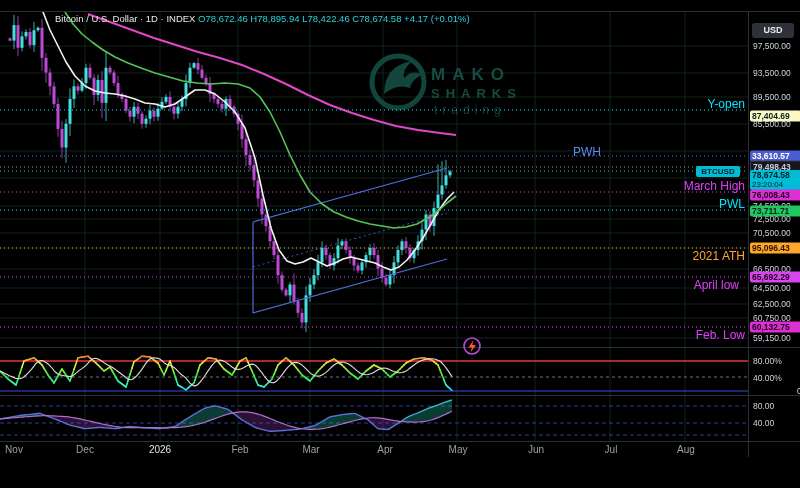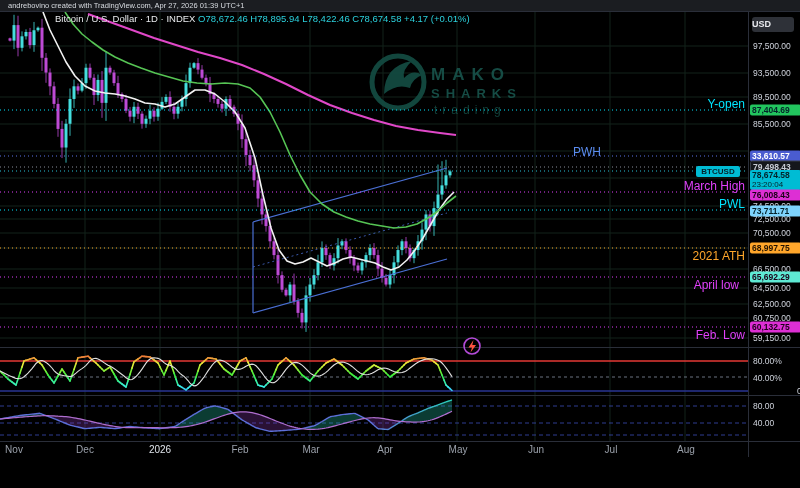--- a/index.html
+++ b/index.html
@@ -5,22 +5,22 @@
   html,body{margin:0;padding:0;background:#000;}
   .stage{position:relative;width:800px;height:488px;background:#000;overflow:hidden;
          font-family:"Liberation Sans", sans-serif;}
   #chart{position:absolute;left:0;top:0;}
   .topbar{position:absolute;left:0;top:0;width:800px;height:11px;background:#1b1d21;
           color:#d7dbe0;font-size:7.5px;line-height:11px;padding-left:8px;box-sizing:border-box;
           white-space:nowrap;z-index:5;}
   .ticker{position:absolute;left:26px;top:13px;font-size:9.5px;color:#e8eaed;white-space:nowrap;z-index:4;}
   .ticker .ohlc{color:#2bd0dc;}
   .ticker .sym{color:#e8eaed;padding-left:29px;}
-  .usd-btn{position:absolute;left:752px;top:17px;width:42px;height:15px;background:#2e3138;
-           border-radius:3px;color:#e8e9ed;font-size:9px;font-weight:bold;text-align:left;
+  .usd-btn{position:absolute;left:752px;top:23px;width:42px;height:15px;background:#2e3138;
+           border-radius:3px;color:#e8e9ed;font-size:9px;font-weight:bold;text-align:center;
            line-height:15px;z-index:6;}
   .tick{position:absolute;left:753px;color:#cfd3dc;font-size:8.5px;transform:translateY(-50%);z-index:3;}
   .badge{position:absolute;left:750px;width:47px;font-size:8.5px;font-weight:bold;border-radius:2px;
          padding:1px 2px;transform:translateY(-50%);z-index:4;line-height:9px;}
   .badge .sub{font-weight:normal;font-size:8px;}
   .linelabel{position:absolute;font-size:12px;transform:translateY(-50%);z-index:3;white-space:nowrap;}
   .month{position:absolute;top:444px;color:#9aa0aa;font-size:10px;transform:translateX(-50%);z-index:3;}
   .btcusd-badge{position:absolute;left:696px;top:166px;width:44px;height:11px;background:#00bcd4;
                 color:#04222a;font-size:8px;font-weight:bold;text-align:center;line-height:11px;
                 border-radius:2px;z-index:4;}
@@ -1020,23 +1020,20 @@
         <line x1="0" y1="441.5" x2="800" y2="441.5" stroke="#2a2e39" stroke-width="1"></line>
         <line x1="748.5" y1="11.5" x2="748.5" y2="457" stroke="#2a2e39" stroke-width="1"></line>
       </g>
 
     <g>
       <circle cx="472" cy="346" r="8" fill="none" stroke="#b44bd8" stroke-width="1.6"></circle>
       <path d="M473.5 340 L468.5 347.5 L472 347.5 L470.5 352.5 L476 345 L472.3 345 Z" fill="#ff5340"></path>
     </g>
   </svg>
 
-  <div class="topbar">
-    <span>andrebovino created with TradingView.com, Apr 27, 2026 01:39 UTC+1</span>
-  </div>
 
   <div class="ticker">
     <span class="sym">Bitcoin / U.S. Dollar · 1D · INDEX</span>
     <span class="ohlc">O78,672.46</span>
     <span class="ohlc">H78,895.94</span>
     <span class="ohlc">L78,422.46</span>
     <span class="ohlc">C78,674.58</span>
     <span class="ohlc">+4.17 (+0.01%)</span>
   </div>
 
@@ -1055,28 +1052,28 @@
       <div class="tick" style="top: 304px;">62,500.00</div>
       <div class="tick" style="top: 318px;">60,750.00</div>
       <div class="tick" style="top: 338px;">59,150.00</div>
       <div class="tick" style="top: 361px;">80.00%</div>
       <div class="tick" style="top: 378px;">40.00%</div>
       <div class="tick" style="top: 391px; padding-left: 44px;">0.00%</div>
       <div class="tick" style="top: 406px;">80.00</div>
       <div class="tick" style="top: 423px;">40.00</div>
     </div>
   <div id="scale-badges">
-      <div class="badge" style="top: 110px; background: #22c55e; color: rgb(4, 34, 42);">87,404.69</div>
+      <div class="badge" style="top: 116px; background: #fef9c3; color: rgb(4, 34, 42);">87,404.69</div>
       <div class="badge" style="top: 156px; background: rgb(74, 92, 208); color: rgb(255, 255, 255);">33,610.57</div>
       <div class="badge" style="top: 167px; background: rgb(21, 23, 28); color: rgb(201, 205, 214); border: 1px solid rgb(58, 63, 74);">79,498.43</div>
       <div class="badge" style="top: 180px; background: rgb(0, 188, 212); color: rgb(4, 34, 42);">78,674.58<div class="sub">23:20:04</div></div>
       <div class="badge" style="top: 195px; background: rgb(221, 47, 212); color: rgb(28, 0, 24);">76,008.43</div>
-      <div class="badge" style="top: 211px; background: #7dd3fc; color: rgb(4, 34, 42);">73,711.71</div>
-      <div class="badge" style="top: 248px; background: rgb(255, 166, 43); color: rgb(36, 19, 0);">68,997.75</div>
-      <div class="badge" style="top: 277px; background: #5eead4; color: rgb(28, 0, 24);">65,692.29</div>
+      <div class="badge" style="top: 211px; background: #22c55e; color: rgb(4, 34, 42);">73,711.71</div>
+      <div class="badge" style="top: 248px; background: rgb(255, 166, 43); color: rgb(36, 19, 0);">95,096.43</div>
+      <div class="badge" style="top: 277px; background: #d946ef; color: rgb(28, 0, 24);">65,692.29</div>
       <div class="badge" style="top: 327px; background: rgb(221, 47, 212); color: rgb(28, 0, 24);">60,132.75</div>
     </div>
   <div id="labels">
       <div class="linelabel" style="color: rgb(0, 229, 255); top: 104px; right: 55px;">Y-open</div>
       <div class="linelabel" style="color: rgb(91, 140, 240); top: 152px; right: 199px;">PWH</div>
       <div class="linelabel" style="color: rgb(224, 64, 251); top: 186px; right: 55px;">March High</div>
       <div class="linelabel" style="color: rgb(0, 229, 255); top: 204px; right: 55px;">PWL</div>
       <div class="linelabel" style="color: rgb(255, 166, 43); top: 256px; right: 55px;">2021 ATH</div>
       <div class="linelabel" style="color: rgb(224, 64, 251); top: 285px; right: 61px;">April low</div>
       <div class="linelabel" style="color: rgb(224, 64, 251); top: 335px; right: 55px;">Feb. Low</div>

